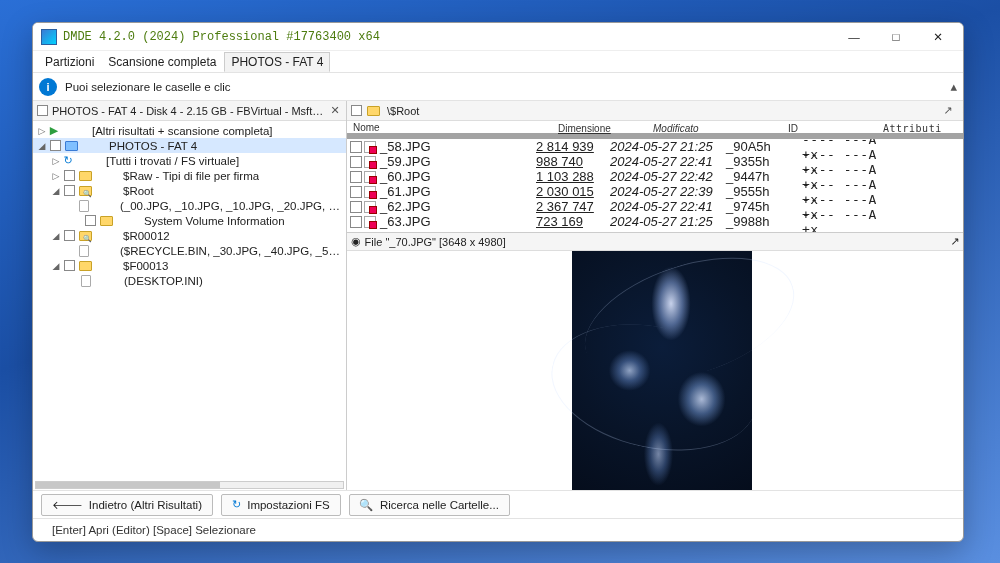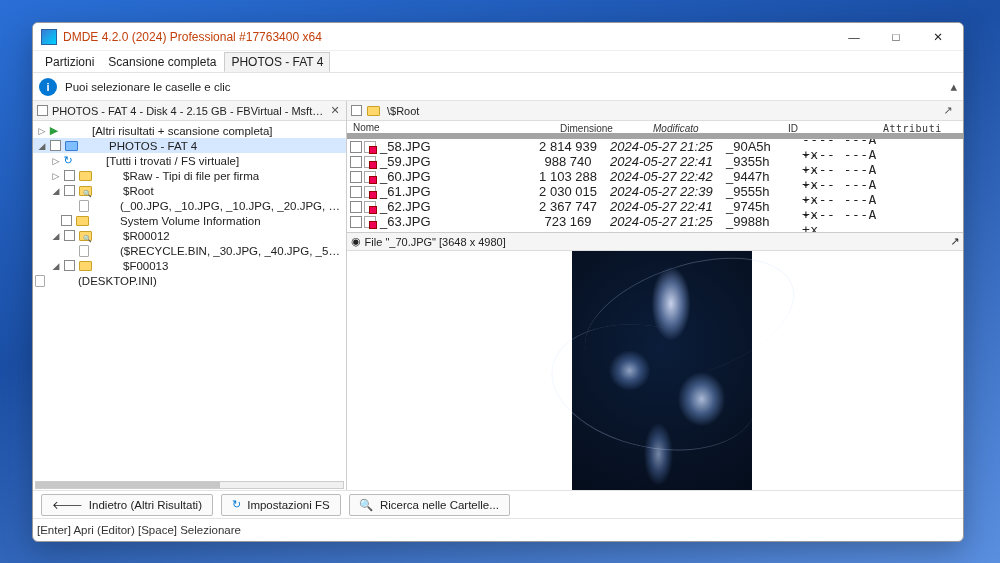--- a/index.html
+++ b/index.html
@@ -18,21 +18,21 @@
     overflow: hidden;
   }
   .titlebar {
     height: 28px; display: flex; align-items: center; padding: 0 4px 0 8px;
     background: #fff; border-bottom: 1px solid #eee;
   }
   .titlebar .appicon {
     width: 16px; height: 16px; margin-right: 6px;
     background: linear-gradient(135deg,#3a7bd5,#00d2ff); border: 1px solid #2a5fa0;
   }
-  .titlebar .title { flex: 1; color: #c2410c; font-size: 12px; }
+  .titlebar .title { flex: 1; color: #4d7c0f; font-size: 12px; font-family: Liberation Mono, monospace; }
   .winbtn { width: 42px; height: 28px; display:flex; align-items:center; justify-content:center; }
   .menubar {
     height: 22px; display:flex; align-items:center; gap: 2px; padding: 0 6px;
     border-bottom: 1px solid #e3e3e3; font-size: 12px;
   }
   .menubar span { padding: 2px 6px; }
   .sectabs {
     height: 22px; display:flex; align-items:center; padding: 0 6px; gap: 2px;
     border-bottom: 1px solid #e3e3e3; font-size: 12px;
   }
@@ -79,21 +79,21 @@
   .rightpanel { flex:1; display:flex; flex-direction:column; min-height:0;}
   .filehdr { display:flex; height:18px; border-bottom:6px solid #a3a3a3; font-size:10px; color:#333;gap:25px;}
   .filehdr div { border-right:1px solid transparent; padding:2px 6px;}
   .filelist { height: 93px; overflow:hidden; font-size:13px;}
   .frow { display:flex; height:15px; align-items:center;}
   .frow .fico { width:12px; height:12px; border:1px solid #888; background:#fff; margin-left:3px;}
   .frow .fico2 { width:12px; height:12px; margin-left:2px; position:relative;}
   .frow .fico2::before{content:""; position:absolute; inset:0; background:#fff; border:1px solid #aaa;}
   .frow .fico2::after{content:""; position:absolute; right:-1px; bottom:-1px; width:6px; height:6px; background:#e05; border:1px solid #900;}
   .col-name { width:180px; padding-left:4px; display:flex; align-items:center; gap:2px;}
-  .col-size { width:70px; text-align:center; padding-right:6px;}
+  .col-size { width:70px; text-align:left; padding-right:6px;text-decoration:underline;}
   .col-date { width:110px; padding-left:4px;font-style:italic;}
   .col-id   { width:70px; padding-left:10px;}
   .col-attr { width:100px; padding-left:16px; font-family:monospace; letter-spacing:0.5px;}
   .preview { flex:1; display:flex; flex-direction:column; border-top:1px solid #ccc; min-height:0;}
   .previewhdr { height:18px; background:#f5f5f5; border-bottom:1px solid #ddd; display:flex; align-items:center; padding:0 4px; font-size:11px; gap:4px;}
   .previewhdr .lbl { flex:1;}
   .previewbody { flex:1; background:#fff; display:flex; justify-content:center; overflow:hidden;}
   .jelly {
     width:180px; height:100%;
     background: radial-gradient(ellipse at 55% 22%, rgba(220,230,255,0.9) 0%, rgba(150,180,240,0.5) 8%, transparent 14%),
@@ -109,21 +109,21 @@
   .jelly::before { left:5%; top:6%; width:120%; height:45%; border-left:none; border-bottom:none; transform:rotate(-18deg);}
   .jelly::after  { left:-12%; top:32%; width:115%; height:50%; border-right:none; border-top:none; transform:rotate(12deg);}
   .bottombar {
     height:28px; display:flex; align-items:center; gap:8px; padding:0 8px;
     border-bottom:1px solid #e3e3e3;
   }
   .btn {
     height:22px; padding:0 10px; border:1px solid #bbb; background:#fafafa;
     display:flex; align-items:center; gap:6px; font-size:11.5px; border-radius:2px;
   }
-  .statusbar { height:22px; display:flex; align-items:center; padding:0 4px; font-size:11.5px; color:#333;}
+  .statusbar { height:22px; display:flex; align-items:center; padding:0 19px; font-size:11.5px; color:#333;}
   .chk { width:11px; height:11px; border:1px solid #888; display:inline-block; background:#fff;}
 </style>
 </head>
 <body>
 
 <div class="window">
 
   <div class="titlebar">
     <span class="appicon"></span>
     <span class="title">DMDE 4.2.0 (2024) Professional #17763400 x64</span>
@@ -187,21 +187,21 @@
               <span class="folder folder-search"></span>
             </span>
           <span class="tree-lbl">$Root</span>
         </div>
         <div class="tree-row" style="padding-left:46px">
           <span class="ficon">
               <span class="fileico"></span>
             </span>
           <span class="tree-lbl">(_00.JPG, _10.JPG, _10.JPG, _20.JPG, _20.JPG, _30.JPG, _40....)</span>
         </div>
-        <div class="tree-row" style="padding-left:25px">
+        <div class="tree-row" style="padding-left:49px">
           <span class="cb"></span>
           <span class="ficon">
               <span class="folder"></span>
             </span>
           <span class="tree-lbl">System Volume Information</span>
         </div>
         <div class="tree-row" style="padding-left:18px">
           <span class="twist">◢</span>
           <span class="cb"></span>
           <span class="ficon">
@@ -216,21 +216,21 @@
           <span class="tree-lbl">($RECYCLE.BIN, _30.JPG, _40.JPG, _50.JPG, _60.JPG, _70.JPG, ...)</span>
         </div>
         <div class="tree-row" style="padding-left:18px">
           <span class="twist">◢</span>
           <span class="cb"></span>
           <span class="ficon">
               <span class="folder"></span>
             </span>
           <span class="tree-lbl">$F00013</span>
         </div>
-        <div class="tree-row" style="">
+        <div class="tree-row" style="padding-left:46px">
           <span class="ficon">
               <span class="fileico"></span>
             </span>
           <span class="tree-lbl">(DESKTOP.INI)</span>
         </div>
       </div>
       <div class="hscroll">
         <div class="track">
             <div class="thumb"></div>
           </div>

